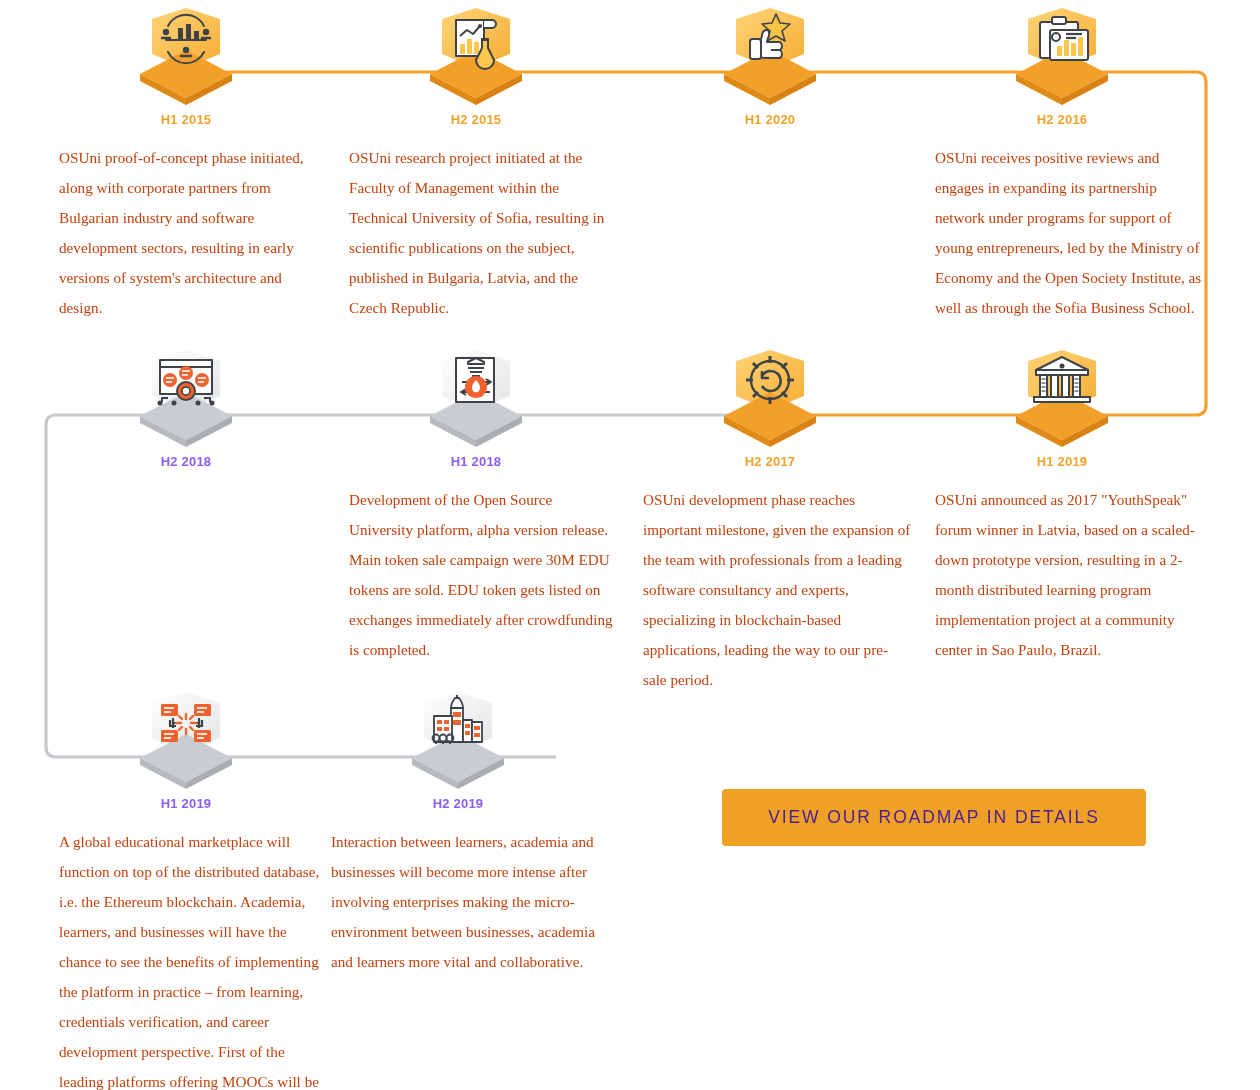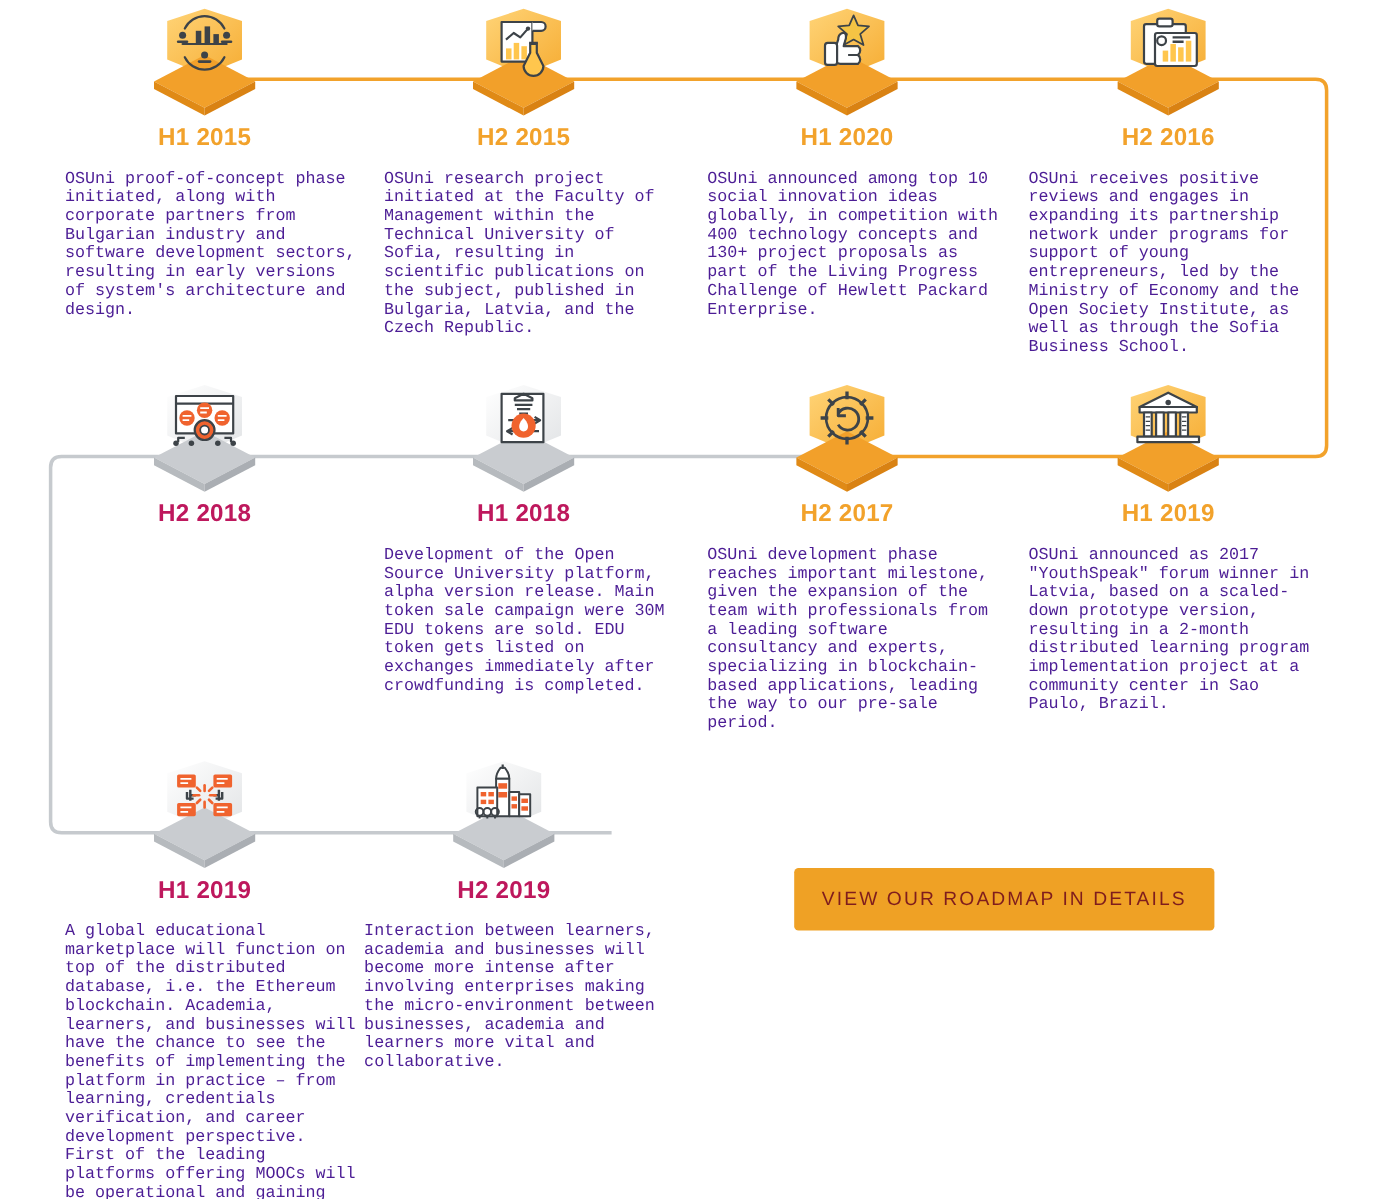--- a/index.html
+++ b/index.html
@@ -45,49 +45,49 @@
     position: absolute;
     left: 50%;
     top: 0;
     transform: translateX(-50%);
     width: 116px;
     height: 104px;
   }
 
   .year-label {
     text-align: center;
-    font-size: 22px;
+    font-size: 13px;
     font-weight: bold;
     letter-spacing: 0.2px;
     margin-top: 6px;
     font-family: "Liberation Sans", sans-serif;
   }
   .year-label.active   { color: #F2A22B; }
-  .year-label.inactive { color: #be185d; }
+  .year-label.inactive { color: #8b5cf6; }
 
   .desc {
     margin-top: 16px;
     padding: 0 4px 0 18px;
     font-size: 15.2px;
-    line-height: 17px;
-    color: #4c1d95;
-    font-family: Liberation Mono, monospace;
+    line-height: 30px;
+    color: #c2410c;
+    font-family: Liberation Serif, serif;
   }
 
   
   .cta-button {
     position: absolute;
     left: 722px;
     top: 789px;
-    width: 382px;
+    width: 424px;
     height: 57px;
     background: #EFA125;
     border: none;
     border-radius: 4px;
-    color: #7f1d1d;
+    color: #4c1d95;
     font-size: 17.5px;
     letter-spacing: 1.9px;
     font-family: "Liberation Sans", sans-serif;
     cursor: pointer;
     display: flex;
     align-items: center;
     justify-content: center;
     z-index: 4;
   }
 </style>
@@ -174,21 +174,20 @@
         <path d="M64 8 L68 17 L78 18 L70 25 L73 35 L64 30 L55 35 L58 25 L50 18 L60 17 Z" fill="#F5C444" stroke="#3d4348" stroke-width="1.6" stroke-linejoin="round"></path>
         <g stroke="#3d4348" stroke-width="2" fill="#fff" stroke-linejoin="round">
           <path d="M50 30 C50 24 56 22 57 26 C58 30 55 33 55 36 L68 36 A5 5 0 0 1 68 44 A5 5 0 0 1 68 52
                    L52 52 A4 4 0 0 1 48 48 L48 36 Z"></path>
           <rect x="38" y="33" width="11" height="20" rx="2.5"></rect>
           <line x1="59" y1="44" x2="68" y2="44"></line>
         </g>
       </svg>
     </div>
     <div class="year-label active">H1 2020</div>
-    <div class="desc">OSUni announced among top 10 social innovation ideas globally, in competition with 400 technology concepts and 130+ project proposals as part of the Living Progress Challenge of Hewlett Packard Enterprise.</div>
   </div>
 
   <div class="node" style="left:917px; top:6px;">
     <div class="badge-wrap">
       <svg class="badge" viewBox="0 0 116 104">
         <path d="M58 2 L92 13 L92 48 L58 62 L24 48 L24 13 Z" fill="url(#g1)" opacity="0.92"></path>
         <path d="M58 44 L104 68 L58 92 L12 68 Z" fill="#F2A02A"></path>
         <path d="M12 68 L58 92 L58 99 L12 75 Z" fill="#E08A16"></path>
         <path d="M104 68 L58 92 L58 99 L104 75 Z" fill="#D98213"></path>
         <g stroke="#3d4348" stroke-width="2" fill="#fff" stroke-linejoin="round">

